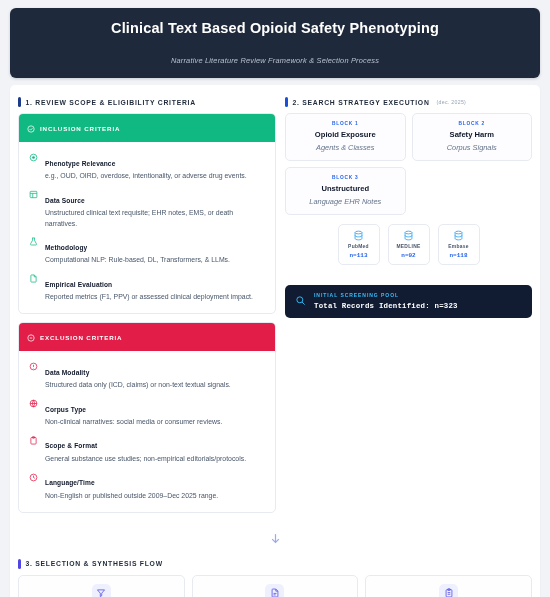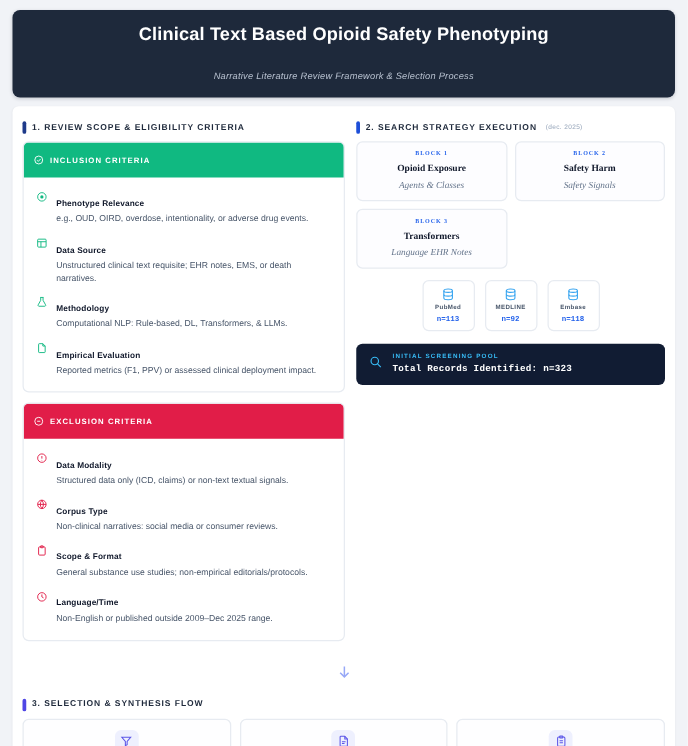--- a/index.html
+++ b/index.html
@@ -141,21 +141,20 @@
     line-height: 1.5;
     margin-top: 1.5px;
   }
   .inc .crit-t, .crit-card.inc-card .crit-t { color: #0f172a; }
 
   
   .blocks {
     display: grid;
     grid-template-columns: 1fr 1fr;
     gap: 6px;
-    font-family: Liberation Serif, serif;
   }
   .block {
     border: 1px solid #e7ebf1;
     border-radius: 5px;
     background: #fdfdff;
     padding: 7px 4px 8px 4px;
     text-align: center;
   }
   .block-tag {
     font-size: 4.8px;
@@ -201,21 +200,21 @@
   .db-n {
     font-size: 6px;
     font-weight: bold;
     color: #2563eb;
     margin-top: 2.5px;
     font-family: "Liberation Mono", monospace;
   }
 
   
   .pool {
-    margin-top: 10px;
+    margin-top: 20px;
     background: #111c33;
     border-radius: 5px;
     padding: 7px 10px 8px 10px;
     display: flex;
     align-items: flex-end;
     gap: 8px;
   }
   .pool-ico { flex: none; }
   .pool-tag {
     font-size: 5px;
@@ -434,25 +433,25 @@
 
         <div class="blocks">
           <div class="block">
             <div class="block-tag">BLOCK 1</div>
             <div class="block-name">Opioid Exposure</div>
             <div class="block-desc">Agents &amp; Classes</div>
           </div>
           <div class="block">
             <div class="block-tag">BLOCK 2</div>
             <div class="block-name">Safety Harm</div>
-            <div class="block-desc">Safety Signals</div>
+            <div class="block-desc">Corpus Signals</div>
           </div>
           <div class="block">
             <div class="block-tag">BLOCK 3</div>
-            <div class="block-name">Transformers</div>
+            <div class="block-name">Unstructured</div>
             <div class="block-desc">Language EHR Notes</div>
           </div>
         </div>
 
         <div class="dbs">
           <div class="db">
             <div class="db-ico">
               <svg width="11" height="11" viewBox="0 0 24 24" fill="none" stroke="#38a5f0" stroke-width="1.9">
                 <ellipse cx="12" cy="5.5" rx="7.5" ry="3"></ellipse>
                 <path d="M4.5 5.5v13c0 1.7 3.4 3 7.5 3s7.5-1.3 7.5-3v-13"></path>

